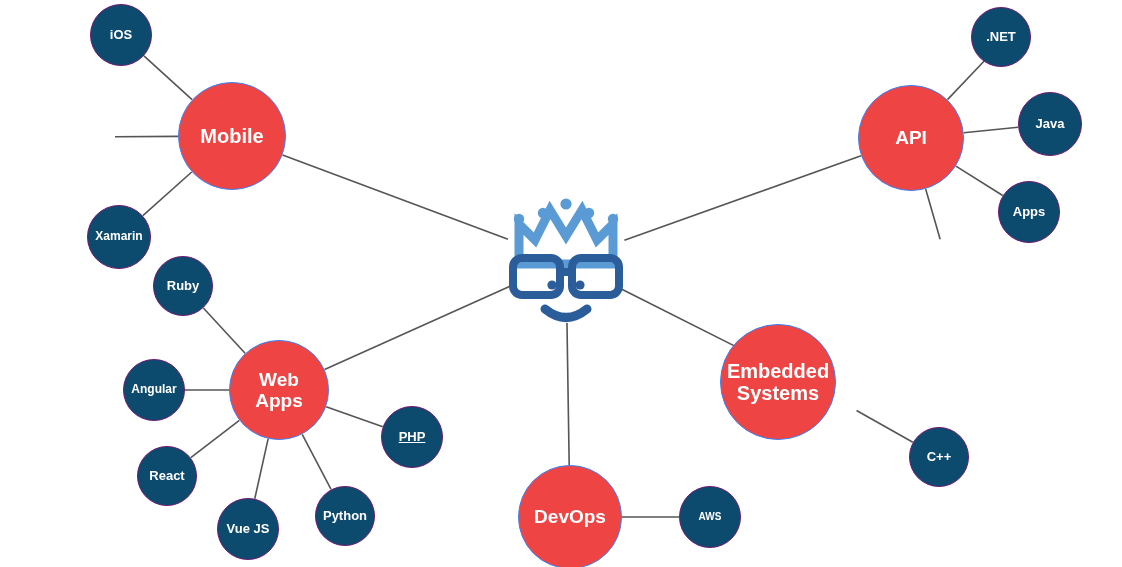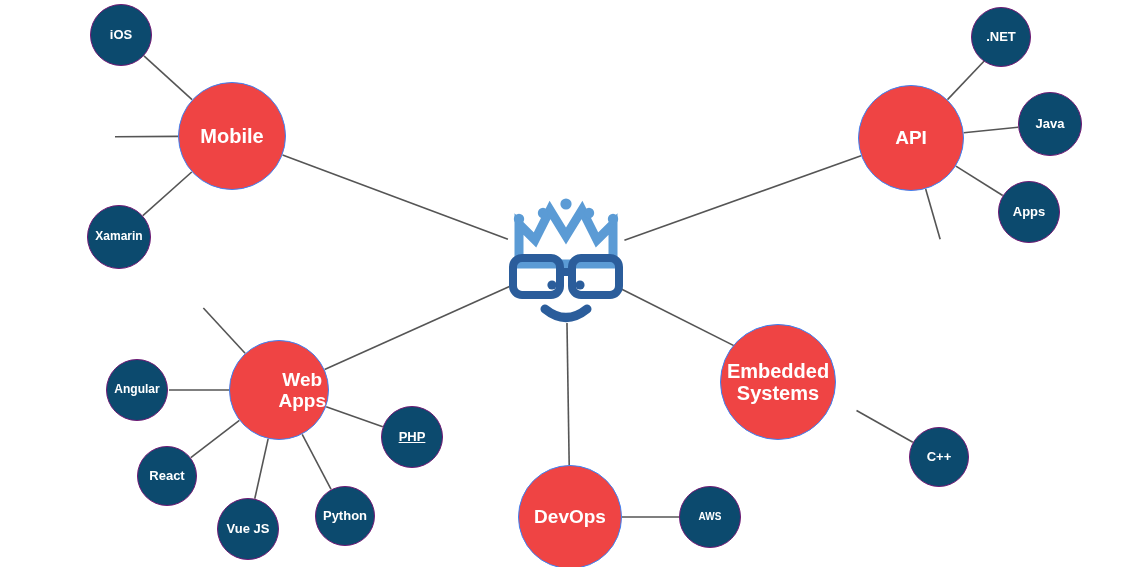--- a/index.html
+++ b/index.html
@@ -102,21 +102,21 @@
     </g>
     <path d="M40 113 Q61 130 82 113" fill="none" stroke="#2b5d9b" stroke-width="9" stroke-linecap="round"></path>
   </svg>
 
 <div class="node hub" style="left: 178px; top: 82px; width: 108px; height: 108px; font-size: 20px;">
       <span class="node-label">Mobile</span>
     </div>
     <div class="node hub" style="left: 858px; top: 85px; width: 106px; height: 106px; font-size: 19px;">
       <span class="node-label">API</span>
     </div>
-    <div class="node hub" style="left: 229px; top: 340px; width: 100px; height: 100px; font-size: 19px; justify-content: flex-end;">
+    <div class="node hub" style="left: 229px; top: 340px; width: 100px; height: 100px; font-size: 19px;">
       <span class="node-label">Web
 Apps</span>
     </div>
     <div class="node hub" style="left: 720px; top: 324px; width: 116px; height: 116px; font-size: 20px;">
       <span class="node-label">Embedded
 Systems</span>
     </div>
     <div class="node hub" style="left: 518px; top: 465px; width: 104px; height: 104px; font-size: 19px;">
       <span class="node-label">DevOps</span>
     </div>
@@ -128,21 +128,24 @@
     </div>
     <div class="node leaf" style="left: 971px; top: 7px; width: 60px; height: 60px; font-size: 13px;">
       <span class="node-label">.NET</span>
     </div>
     <div class="node leaf" style="left: 1018px; top: 92px; width: 64px; height: 64px; font-size: 13px;">
       <span class="node-label">Java</span>
     </div>
     <div class="node leaf" style="left: 998px; top: 181px; width: 62px; height: 62px; font-size: 13px;">
       <span class="node-label">Apps</span>
     </div>
-    <div class="node leaf" style="left: 106px; top: 359px; width: 62px; height: 62px; font-size: 12px; justify-content: center;">
+    <div class="node leaf" style="left: 153px; top: 256px; width: 60px; height: 60px; font-size: 13px;">
+      <span class="node-label">Ruby</span>
+    </div>
+    <div class="node leaf" style="left: 123px; top: 359px; width: 62px; height: 62px; font-size: 12px; justify-content: center;">
       <span class="node-label">Angular</span>
     </div>
     <div class="node leaf" style="left: 137px; top: 446px; width: 60px; height: 60px; font-size: 13px;">
       <span class="node-label">React</span>
     </div>
     <div class="node leaf" style="left: 217px; top: 498px; width: 62px; height: 62px; font-size: 13px;">
       <span class="node-label">Vue JS</span>
     </div>
     <div class="node leaf" style="left: 315px; top: 486px; width: 60px; height: 60px; font-size: 13px;">
       <span class="node-label">Python</span>

